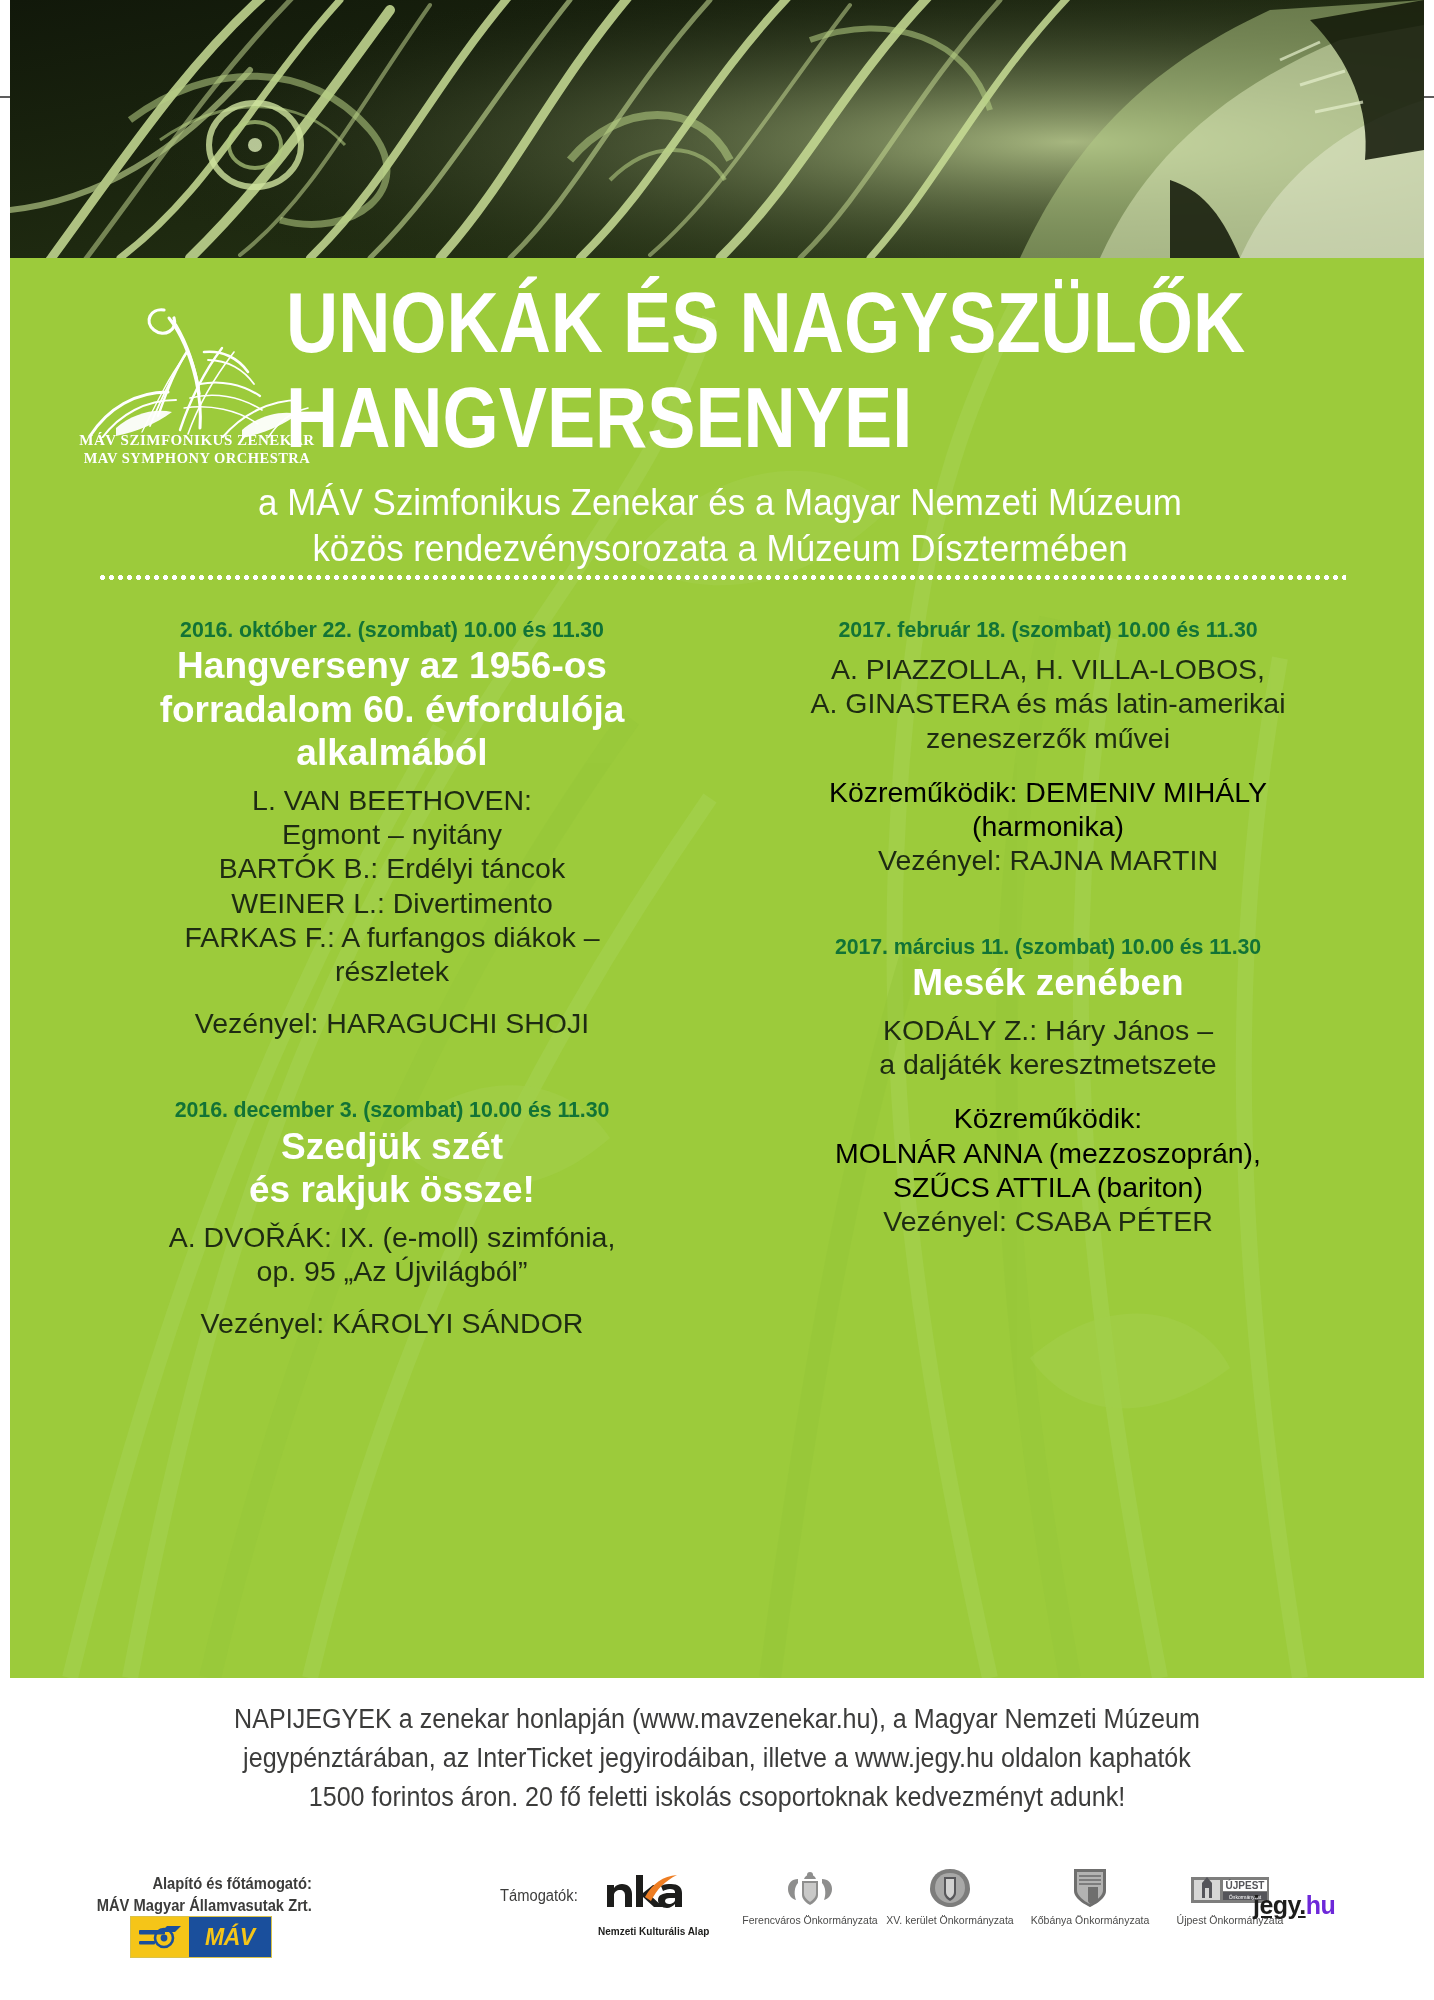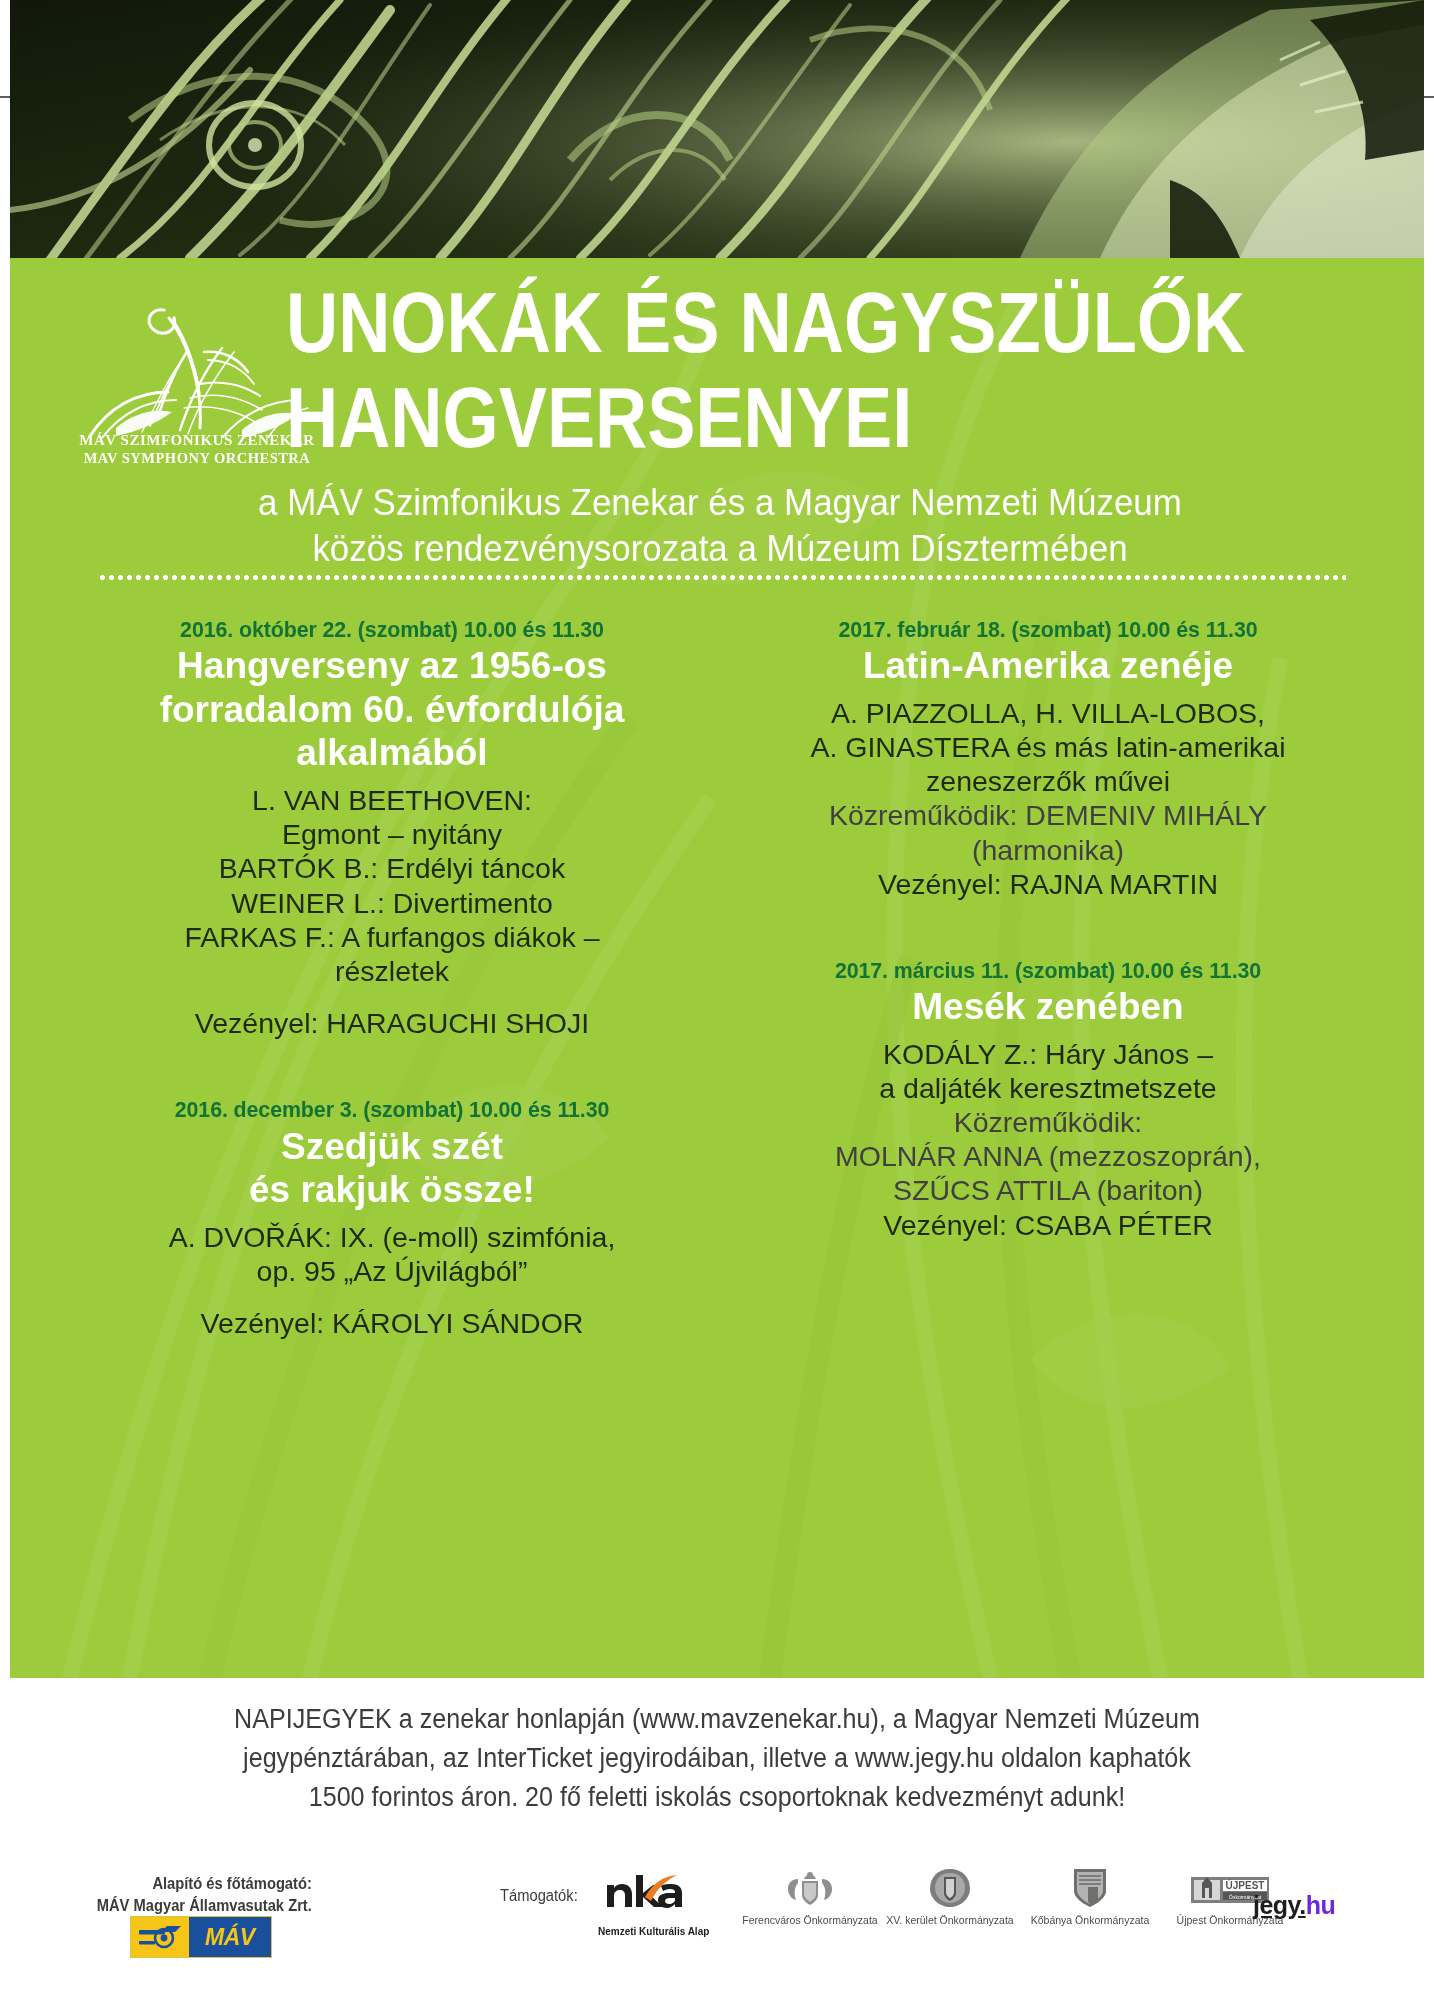--- a/index.html
+++ b/index.html
@@ -89,22 +89,22 @@
   .ev-title{
     text-align:center;color:#ffffff;font-weight:bold;
     font-size:37px;line-height:1.18;
   }
   .ev-prog{
     text-align:center;color:#1e2b12;
     font-size:28.5px;line-height:1.2;margin-top:8px;
   }
   .ev-prog div{margin:0;}
   .ev-extra{
-    text-align:center;color:#404040;
-    font-size:28.5px;line-height:1.2;
+    text-align:center;color:#000000;
+    font-size:28.5px;line-height:1.2;margin-top:20px;
   }
   .ev-cond{
     text-align:center;color:#1e2b12;
     font-size:28.5px;line-height:1.2;margin-top:18px;
   }
   .spacer-lg{height:30px;}
 
   
   .ticket{
     position:absolute;left:60px;top:1700px;width:1314px;
@@ -336,23 +336,20 @@
           <div class="ev-cond">
             <div>Vezényel: KÁROLYI SÁNDOR</div>
           </div>
         </div>
       </div>
 
       <div class="col right">
 
         <div class="event">
           <div class="ev-date">2017. február 18. (szombat) 10.00 és 11.30</div>
-          <div class="ev-title">
-            <div>Latin-Amerika zenéje</div>
-          </div>
           <div class="ev-prog">
             <div>A. PIAZZOLLA, H. VILLA-LOBOS,</div>
             <div>A. GINASTERA és más latin-amerikai</div>
             <div>zeneszerzők művei</div>
           </div>
           <div class="ev-extra">
             <div>Közreműködik: DEMENIV MIHÁLY</div>
             <div>(harmonika)</div>
           </div>
           <div class="ev-cond" style="margin-top:0">

